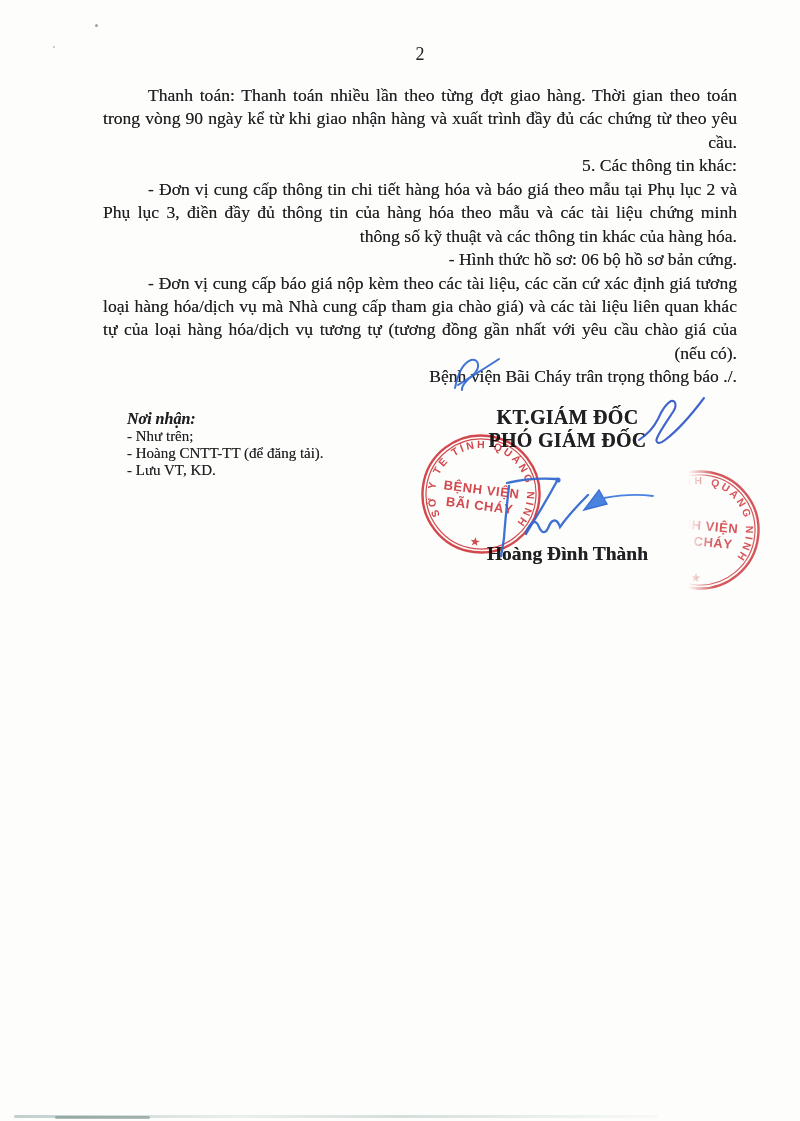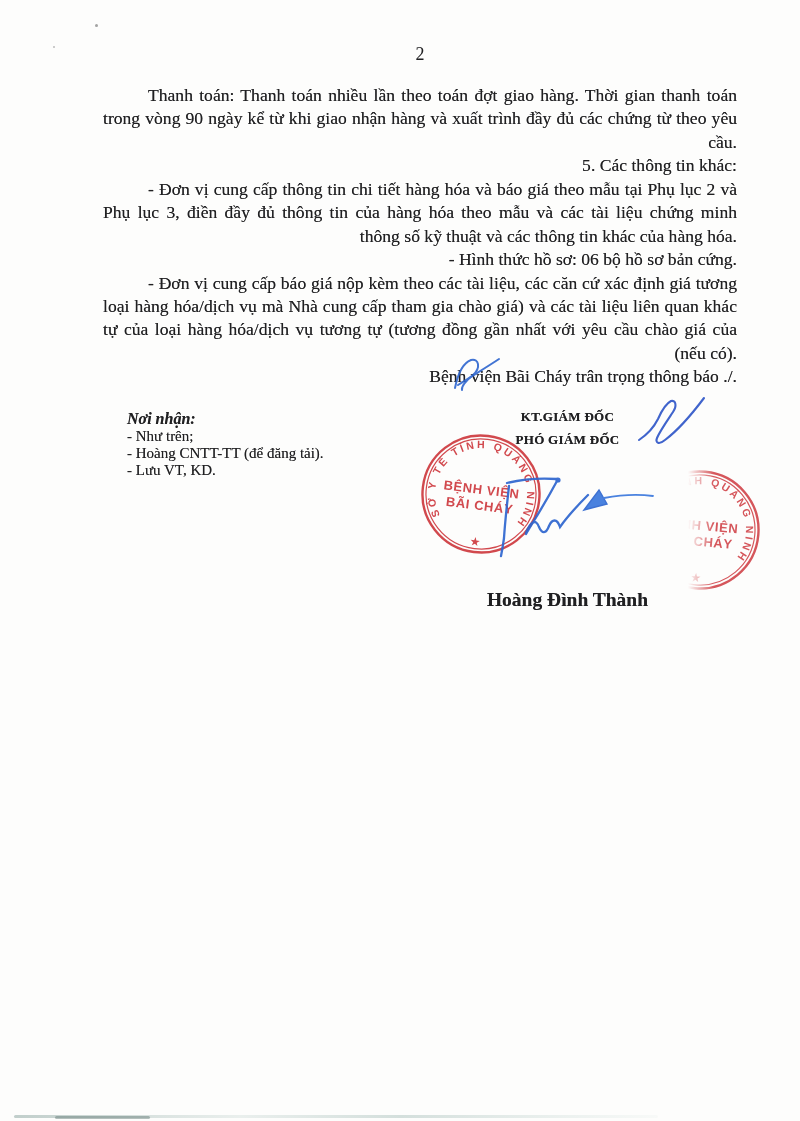--- a/index.html
+++ b/index.html
@@ -32,29 +32,28 @@
   .recipients{
     position:absolute;left:127px;top:409px;
     font-size:15px;line-height:16.8px;
     text-shadow:0 0 0.5px rgba(25,25,28,0.55);
   }
   .recipients .head{
     font-weight:bold;font-style:italic;font-size:16px;line-height:19px;
   }
   .signer-titles{
     position:absolute;left:455px;top:406px;width:225px;
-    text-align:center;font-weight:bold;font-size:13px;line-height:22.5px;
+    text-align:center;font-weight:bold;font-size:20px;line-height:22.5px;
     letter-spacing:0.3px;
     text-shadow:0 0 0.6px rgba(25,25,28,0.65);
   }
   .signer-name{
     position:absolute;left:450px;top:543px;width:235px;
     text-align:center;font-weight:bold;font-size:19.5px;
     text-shadow:0 0 0.6px rgba(25,25,28,0.65);
-    margin-top:46px;
   }
   
   .overlay{
     position:absolute;left:0;top:0;width:800px;height:1121px;
     pointer-events:none;
   }
   .stamp-group{mix-blend-mode:multiply;}
   .ring-text{
     font-family:"Liberation Sans","DejaVu Sans",sans-serif;
     font-weight:bold;font-size:10.5px;letter-spacing:2.6px;
@@ -84,21 +83,21 @@
   }
 </style>
 </head>
 <body>
 
 <div class="page">
 
   <div class="pageno">2</div>
 
   <div class="bodytext">
-    <div class="ln j ind">Thanh toán: Thanh toán nhiều lần theo toán đợt giao hàng. Thời gian thanh toán</div>
+    <div class="ln j ind">Thanh toán: Thanh toán nhiều lần theo từng đợt giao hàng. Thời gian theo toán</div>
     <div class="ln j">trong vòng 90 ngày kể từ khi giao nhận hàng và xuất trình đầy đủ các chứng từ theo yêu</div>
     <div class="ln">cầu.</div>
     <div class="ln ind">5. Các thông tin khác:</div>
     <div class="ln j ind">- Đơn vị cung cấp thông tin chi tiết hàng hóa và báo giá theo mẫu tại Phụ lục 2 và</div>
     <div class="ln j">Phụ lục 3, điền đầy đủ thông tin của hàng hóa theo mẫu và các tài liệu chứng minh</div>
     <div class="ln">thông số kỹ thuật và các thông tin khác của hàng hóa.</div>
     <div class="ln ind">- Hình thức hồ sơ: 06 bộ hồ sơ bản cứng.</div>
     <div class="ln j ind">- Đơn vị cung cấp báo giá nộp kèm theo các tài liệu, các căn cứ xác định giá tương</div>
     <div class="ln j">loại hàng hóa/dịch vụ mà Nhà cung cấp tham gia chào giá) và các tài liệu liên quan khác</div>
     <div class="ln j">tự của loại hàng hóa/dịch vụ tương tự (tương đồng gần nhất với yêu cầu chào giá của</div>

